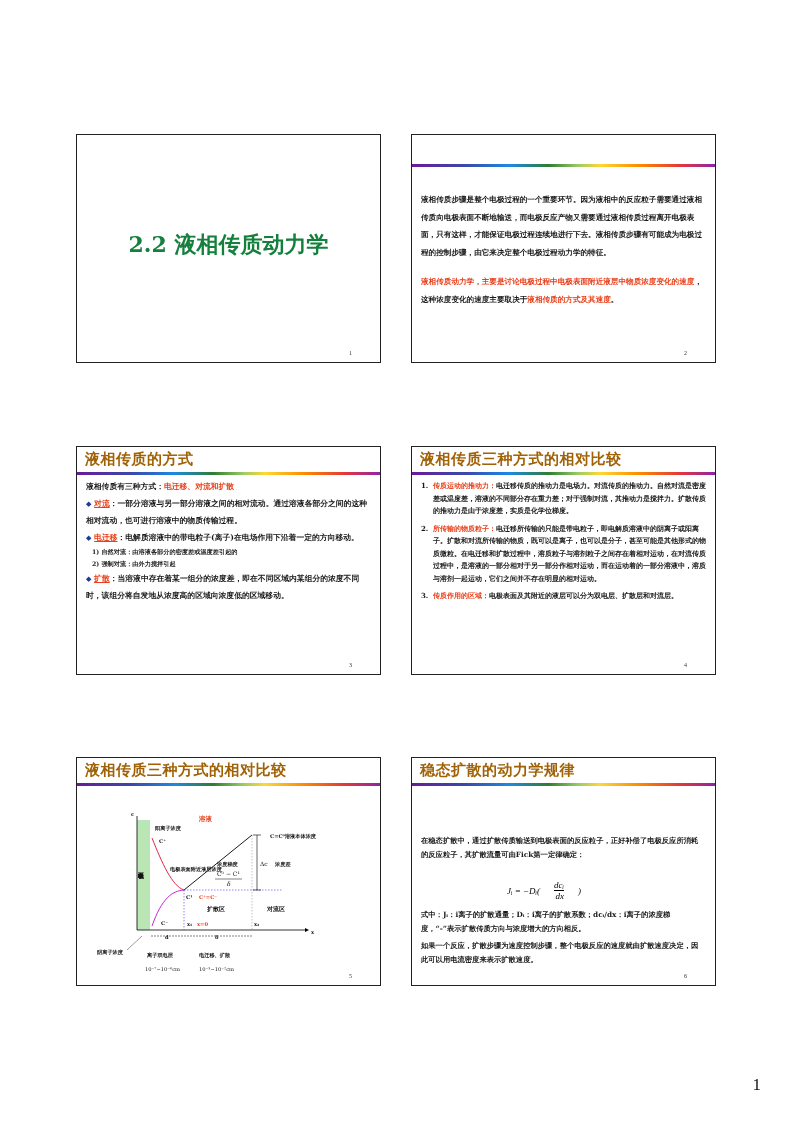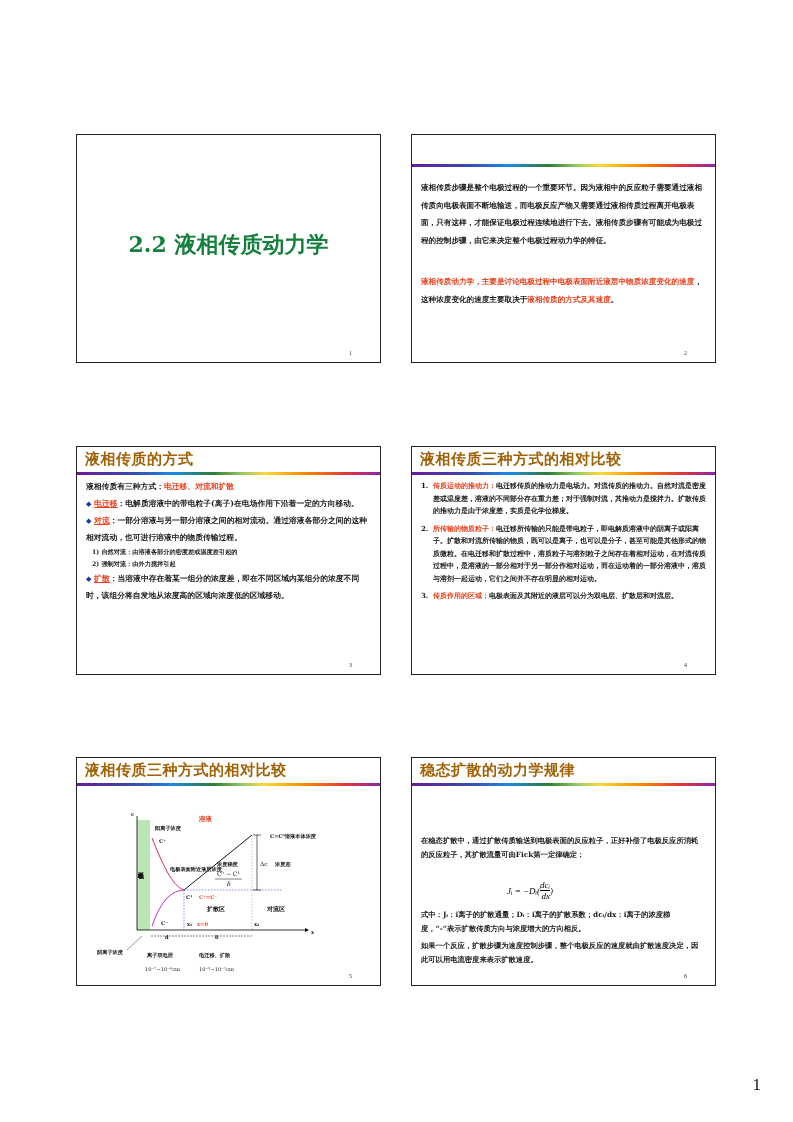--- a/index.html
+++ b/index.html
@@ -25,49 +25,49 @@
     .ul { text-decoration:underline; }
     .bullet { color:#1a3a9c; font-size:7px; }
     .small { font-size:6.2px; line-height:12px; padding-left:6px; }
     .title-big { position:absolute; left:0; right:0; top:95px; text-align:center;
                  font-size:22px; font-weight:bold; color:#15803d; font-family:"DejaVu Serif",serif; }
     .list4 { position:absolute; left:9px; right:8px; top:38px; font-size:7px; font-weight:bold;
              line-height:12.5px; color:#1a1a1a; }
     .list4 .item { display:flex; margin-bottom:5px; }
     .list4 .n { width:12px; flex:none; }
     .s6text { position:absolute; left:12px; right:12px; font-size:7.3px; font-weight:bold; line-height:13.5px; color:#1a1a1a; }
-    .formula { position:absolute; left:95px; top:122px; font-size:9px; font-style:italic; font-family:"Liberation Serif",serif; display:flex; align-items:center; gap:0; }
+    .formula { position:absolute; left:95px; top:122px; font-size:9px; font-style:italic; font-family:"Liberation Serif",serif; display:flex; align-items:center; gap:14px; }
     .frac { display:inline-flex; flex-direction:column; align-items:flex-end; font-size:9px; }
     .frac .bar { border-top:0.8px solid #000; width:100%; }
     .page-number { position:absolute; right:32px; top:1075px; font-size:17px; font-family:"Liberation Serif",serif; color:#111; }
     .diagram { position:absolute; left:0; top:0; width:305px; height:229px; }
     .dl { font-size:5.2px; font-weight:bold; font-family:"DejaVu Serif",serif; fill:#111; }
   </style>
 </head>
 <body>
 
 <div class="slide s1">
   <div class="title-big">2.2 液相传质动力学</div>
   <div class="slide-num">1</div>
 </div>
 
 <div class="slide s2">
   <div class="rainbow" style="top:29px;"></div>
-  <div class="body-text" style="top:44px; font-size:7.6px; line-height:17.5px;">液相传质步骤是整个电极过程的一个重要环节。因为液相中的反应粒子需要通过液相传质向电极表面不断地输送，而电极反应产物又需要通过液相传质过程离开电极表面，只有这样，才能保证电极过程连续地进行下去。液相传质步骤有可能成为电极过程的控制步骤，由它来决定整个电极过程动力学的特征。</div>
+  <div class="body-text" style="top:56px; font-size:7.6px; line-height:17.5px;">液相传质步骤是整个电极过程的一个重要环节。因为液相中的反应粒子需要通过液相传质向电极表面不断地输送，而电极反应产物又需要通过液相传质过程离开电极表面，只有这样，才能保证电极过程连续地进行下去。液相传质步骤有可能成为电极过程的控制步骤，由它来决定整个电极过程动力学的特征。</div>
   <div class="body-text" style="top:138px; font-size:7.6px; line-height:17.5px;"><span class="red">液相传质动力学，主要是讨论电极过程中电极表面附近液层中物质浓度变化的速度</span><span>，这种浓度变化的速度主要取决于</span><span class="red">液相传质的方式及其速度</span><span>。</span></div>
   <div class="slide-num">2</div>
 </div>
 
 <div class="slide s3">
   <div class="heading">液相传质的方式</div>
   <div class="rainbow" style="top:25px;"></div>
   <div class="body-text" style="top:31px; font-size:7.8px; line-height:17px;">
     <div><span>液相传质有三种方式：</span><span class="red">电迁移、对流和扩散</span></div>
+    <div><span class="bullet">◆</span> <span class="red ul">对流</span><span>：一部分溶液与另一部分溶液之间的相对流动。通过溶液各部分之间的这种相对流动，也可进行溶液中的物质传输过程。</span></div>
     <div><span class="bullet">◆</span> <span class="red ul">电迁移</span><span>：电解质溶液中的带电粒子(离子)在电场作用下沿着一定的方向移动。</span></div>
-    <div><span class="bullet">◆</span> <span class="red ul">对流</span><span>：一部分溶液与另一部分溶液之间的相对流动。通过溶液各部分之间的这种相对流动，也可进行溶液中的物质传输过程。</span></div>
     <div class="small">1) 自然对流：由溶液各部分的密度差或温度差引起的</div>
     <div class="small">2) 强制对流：由外力搅拌引起</div>
     <div><span class="bullet">◆</span> <span class="red ul">扩散</span><span>：当溶液中存在着某一组分的浓度差，即在不同区域内某组分的浓度不同时，该组分将自发地从浓度高的区域向浓度低的区域移动。</span></div>
   </div>
   <div class="slide-num">3</div>
 </div>
 
 <div class="slide s4">
   <div class="heading">液相传质三种方式的相对比较</div>
   <div class="rainbow" style="top:25px;"></div>

